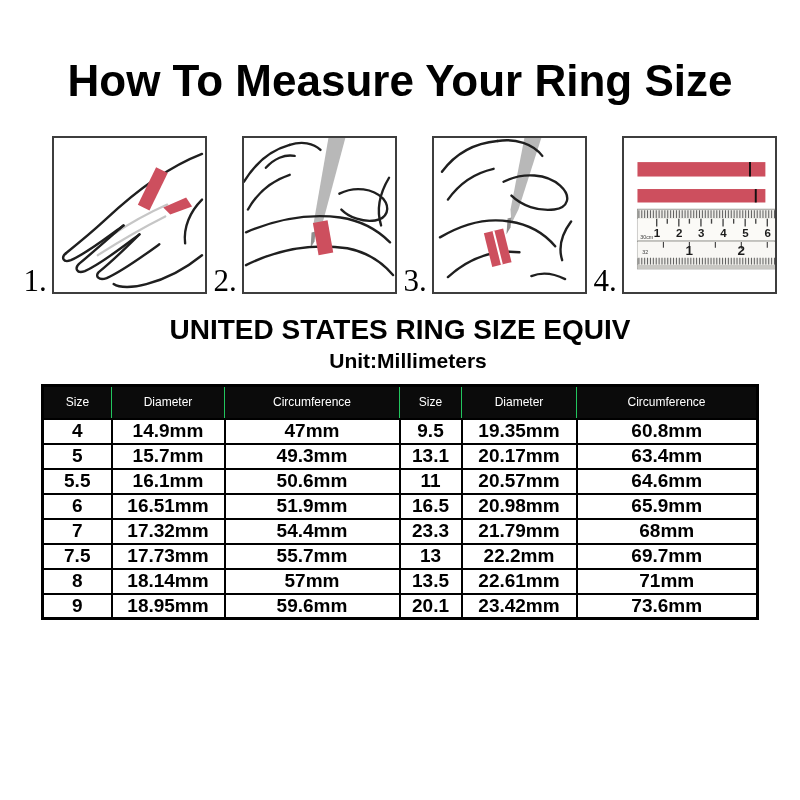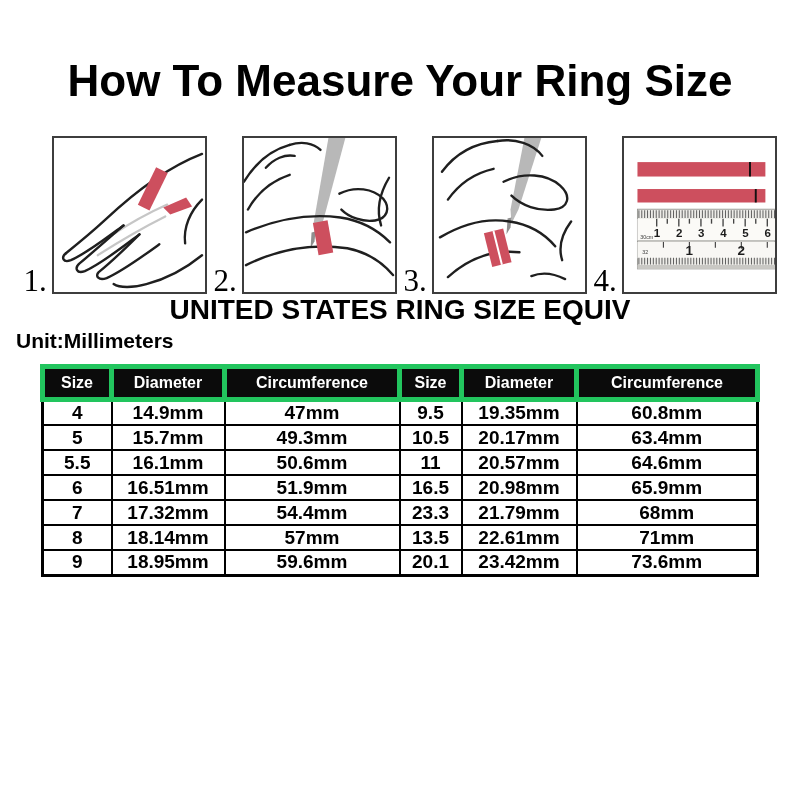--- a/index.html
+++ b/index.html
@@ -16,29 +16,29 @@
   .step-num { font-family:"Liberation Serif", serif; font-size:31px;
               font-weight:400; line-height:0.85; margin-right:2px; width:26px;
               text-align:left; }
   .step-box { width:155px; height:158px; border:2px solid #3d3d3d;
               background:#fff; }
   .step-box svg { display:block; width:100%; height:100%; }
 
   .sketch { stroke:#1f1f1f; stroke-width:2.4; fill:none; stroke-linecap:round; }
   .sketch-light { stroke:#c6c6c6; stroke-width:2.2; fill:none; stroke-linecap:round; }
 
-  .table-heading { text-align:center; font-size:28px;
+  .table-heading { text-align:center; margin-top:20px; font-size:28px;
                    font-weight:700; }
-  .table-subheading { margin-top:3px; font-size:21px;
+  .table-subheading { text-align:center; margin-top:3px; font-size:21px;
                       font-weight:700;margin-left:16px; }
 
   table.ring { border-collapse:collapse; margin:11px auto 0; table-layout:fixed;
                width:717px; border:3px solid #000; }
-  table.ring th { background:#0b0b0b; color:#fff; font-size:16px; font-weight:700;
-                  height:33px; border:5px solid #22c55e; }
+  table.ring th { background:#0b0b0b; color:#fff; font-size:12px; font-weight:400;
+                  height:33px; border:1px solid #22c55e; }
   table.ring td { border:2px solid #000; text-align:center; font-size:19px;
                   font-weight:700; height:25px; line-height:1.15; padding:0; }
 
   .ruler-num { font-family:"Liberation Sans", sans-serif; font-weight:700;
                fill:#1c1c1c; }
   .ruler-tiny { font-family:"Liberation Sans", sans-serif; fill:#3a3a3a; }
 </style>
 </head>
 <body>
 
@@ -196,21 +196,21 @@
           <td>14.9mm</td>
           <td>47mm</td>
           <td>9.5</td>
           <td>19.35mm</td>
           <td>60.8mm</td>
         </tr>
         <tr>
           <td>5</td>
           <td>15.7mm</td>
           <td>49.3mm</td>
-          <td>10.5</td>
+          <td>13.1</td>
           <td>20.17mm</td>
           <td>63.4mm</td>
         </tr>
         <tr>
           <td>5.5</td>
           <td>16.1mm</td>
           <td>50.6mm</td>
           <td>11</td>
           <td>20.57mm</td>
           <td>64.6mm</td>
@@ -225,20 +225,28 @@
         </tr>
         <tr>
           <td>7</td>
           <td>17.32mm</td>
           <td>54.4mm</td>
           <td>23.3</td>
           <td>21.79mm</td>
           <td>68mm</td>
         </tr>
         <tr>
+          <td>7.5</td>
+          <td>17.73mm</td>
+          <td>55.7mm</td>
+          <td>13</td>
+          <td>22.2mm</td>
+          <td>69.7mm</td>
+        </tr>
+        <tr>
           <td>8</td>
           <td>18.14mm</td>
           <td>57mm</td>
           <td>13.5</td>
           <td>22.61mm</td>
           <td>71mm</td>
         </tr>
         <tr>
           <td>9</td>
           <td>18.95mm</td>

